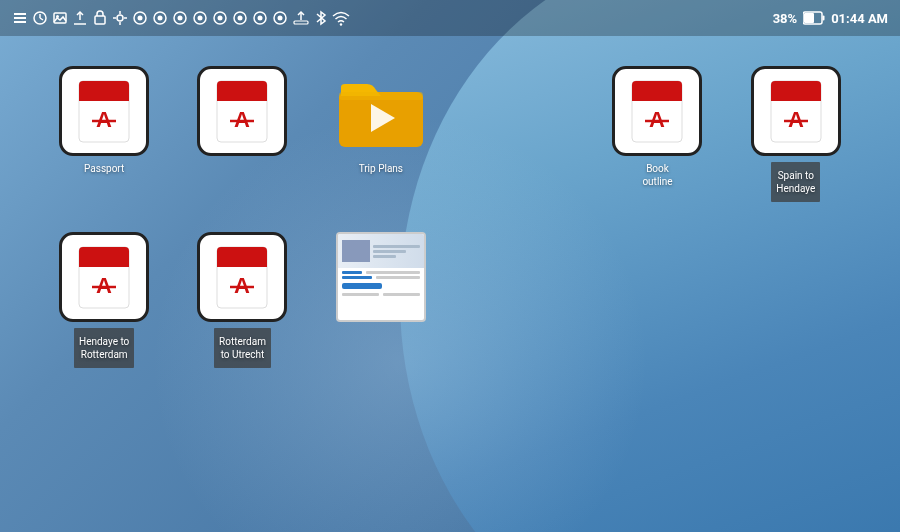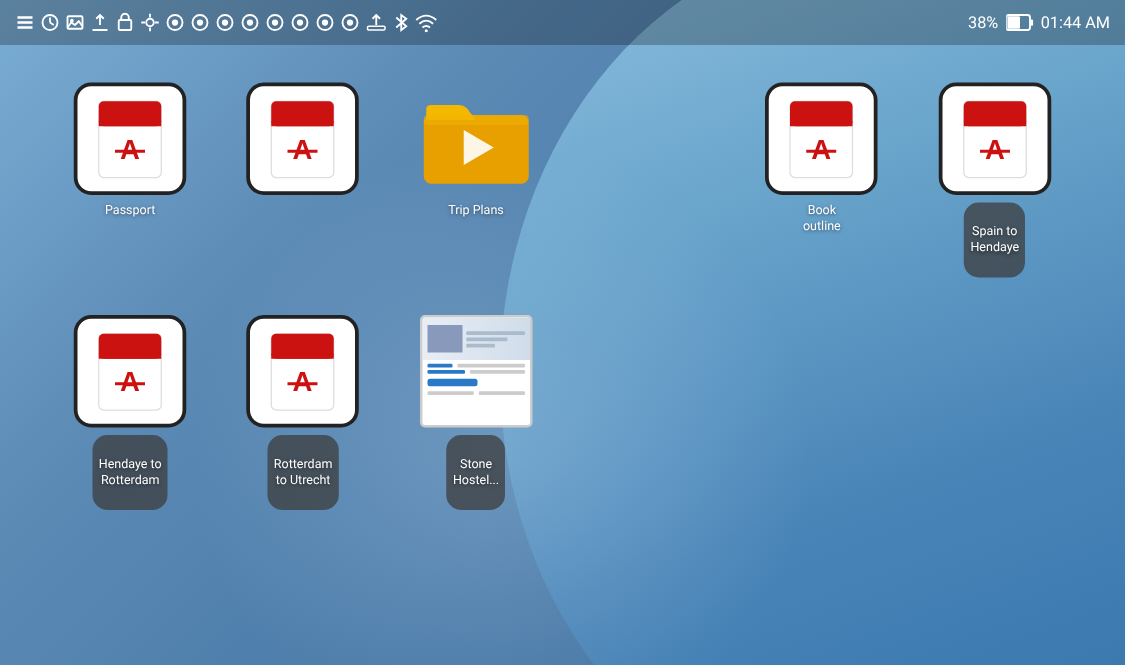--- a/index.html
+++ b/index.html
@@ -57,21 +57,21 @@
       display: flex;
       align-items: center;
       gap: 4px;
     }
     .status-bar-right {
       display: flex;
       align-items: center;
       gap: 6px;
       color: white;
       font-size: 13px;
-      font-weight: 400;
+      font-weight: 700;
     }
 
     
     .content {
       position: relative;
       z-index: 5;
       padding: 30px 40px 20px 40px;
       display: grid;
       grid-template-columns: repeat(6, 1fr);
       grid-template-rows: auto auto;
@@ -129,22 +129,22 @@
       font-size: 10px;
       text-align: center;
       line-height: 1.3;
       text-shadow: 0 1px 3px rgba(0,0,0,0.5);
       max-width: 90px;
     }
 
     
     .label-dark {
       background: rgba(60, 60, 60, 0.75);
-      border-radius: 12px;
-      padding: 17px 5px;
+      border-radius: 1px;
+      padding: 7px 5px;
     }
 
     
     .thumbnail-wrap {
       width: 90px;
       height: 90px;
       border: 2px solid #ccc;
       border-radius: 4px;
       overflow: hidden;
       background: white;
@@ -438,19 +438,18 @@
         </div>
         <div class="thumb-row">
           <div style="height:6px; width:40px; background:#2979c8; border-radius:2px; margin-top:2px;"></div>
         </div>
         <div class="thumb-row" style="margin-top:2px;">
           <div class="thumb-text-line"></div>
           <div class="thumb-text-line"></div>
         </div>
       </div>
     </div>
-    <span class="app-label label-dark">Stone<br>Hostel...</span>
   </div>
 
   <div class="app-icon empty-slot"></div>
   <div class="app-icon empty-slot"></div>
 
 </div>
 
 </body></html>

